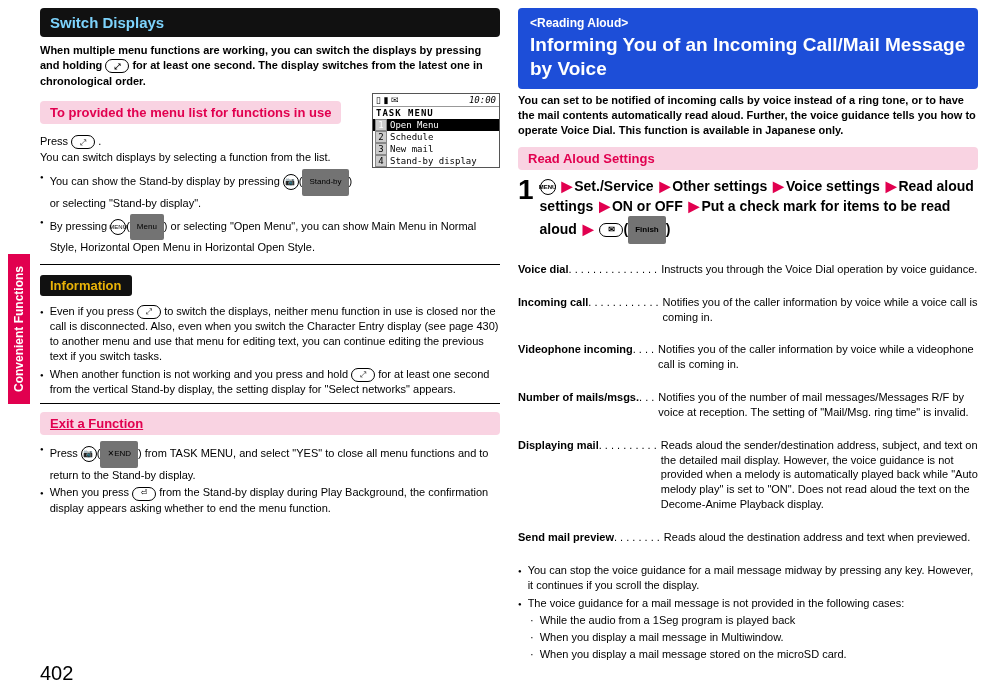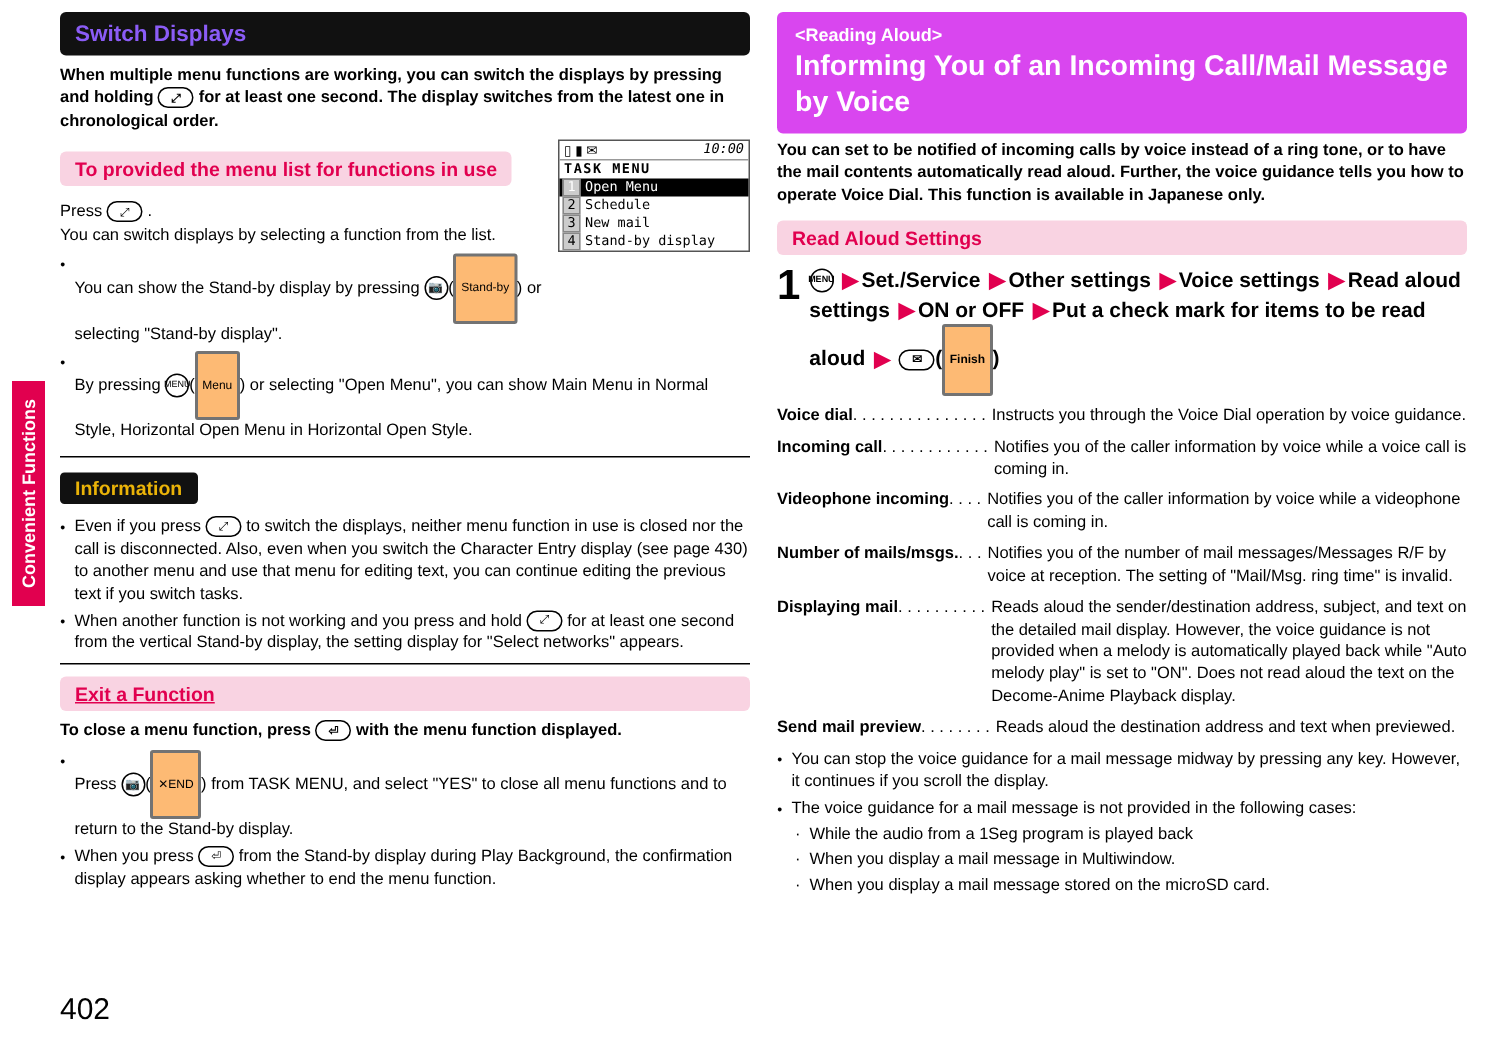--- a/index.html
+++ b/index.html
@@ -36,29 +36,29 @@
   }
   .page-num {
     position: absolute;
     left: 40px;
     bottom: 12px;
     font-size: 20px;
   }
   
   .hdr-black {
     background: #111;
-    color: #8b5cf6;
+    color: #7dd3fc;
     font-weight: bold;
     font-size: 15px;
     padding: 6px 10px;
     border-radius: 4px;
     margin-bottom: 6px;
   }
   .hdr-red {
-    background: #d946ef;
+    background: #1d4ed8;
     color: #fff;
     font-weight: bold;
     font-size: 19px;
     padding: 8px 12px;
     border-radius: 4px;
     margin-bottom: 2px;
     line-height: 1.25;
   }
   .pretitle {
     color: #fff;
@@ -108,25 +108,25 @@
     background: #fff;
   }
   .key-round {
     border-radius: 50%;
     width: 16px;
     height: 16px;
     min-width: 16px;
   }
   .soft-label {
     display: inline-block;
-    background: #fdba74;
-    border: 2px solid #737373;
+    background: #737373;
+    border: 4px solid #737373;
     border-radius: 2px;
     font-size: 8px;
-    padding: 16px 3px;
+    padding: 4px 3px;
     vertical-align: middle;
   }
   
   .shot {
     float: right;
     width: 128px;
     border: 1px solid #555;
     margin: 0 0 6px 8px;
     font-size: 9px;
     background:#fff;
@@ -144,21 +144,21 @@
     gap:6px;
     margin:6px 0;
     font-weight:bold;
     font-size:14px;
     line-height:1.45;
   }
   .step .num { font-size:28px; font-weight:bold; line-height:1; }
   .arrow { color:#e1004f; font-weight:bold; margin:0 2px;}
   
   .dl { margin: 6px 0; }
-  .dl-row { display:flex; margin:6px 0; line-height:1.35;}
+  .dl-row { display:flex; margin:18px 0; line-height:1.35;}
   .dl-term { font-weight:bold; white-space:nowrap; }
   .dl-dots { flex:0 0 auto; overflow:hidden; }
   .dl-def { flex:1; padding-left:4px; }
   .info-box {
     border:none;
     margin-top:4px;
   }
   .box-line { border-top:1px solid #000; margin:6px 0 4px;}
 </style>
 </head>
@@ -241,25 +241,20 @@
         <span>
           <span>When another function is not working and you press and hold </span>
           <span class="key">⤢</span>
           <span> for at least one second from the vertical Stand-by display, the setting display for "Select networks" appears.</span>
         </span>
       </div>
     </div>
     <div class="box-line"></div>
 
     <div class="sub-pink" style="display:block;text-decoration:underline;">Exit a Function</div>
-    <p class="para bold">
-      <span>To close a menu function, press </span>
-      <span class="key">⏎</span>
-      <span> with the menu function displayed.</span>
-    </p>
     <div class="bullet">
       <span>
         <span>Press </span>
         <span class="key key-round">📷</span>(<span class="soft-label">✕END</span>)
         <span> from TASK MENU, and select "YES" to close all menu functions and to return to the Stand-by display.</span>
       </span>
     </div>
     <div class="bullet">
       <span>
         <span>When you press </span>

